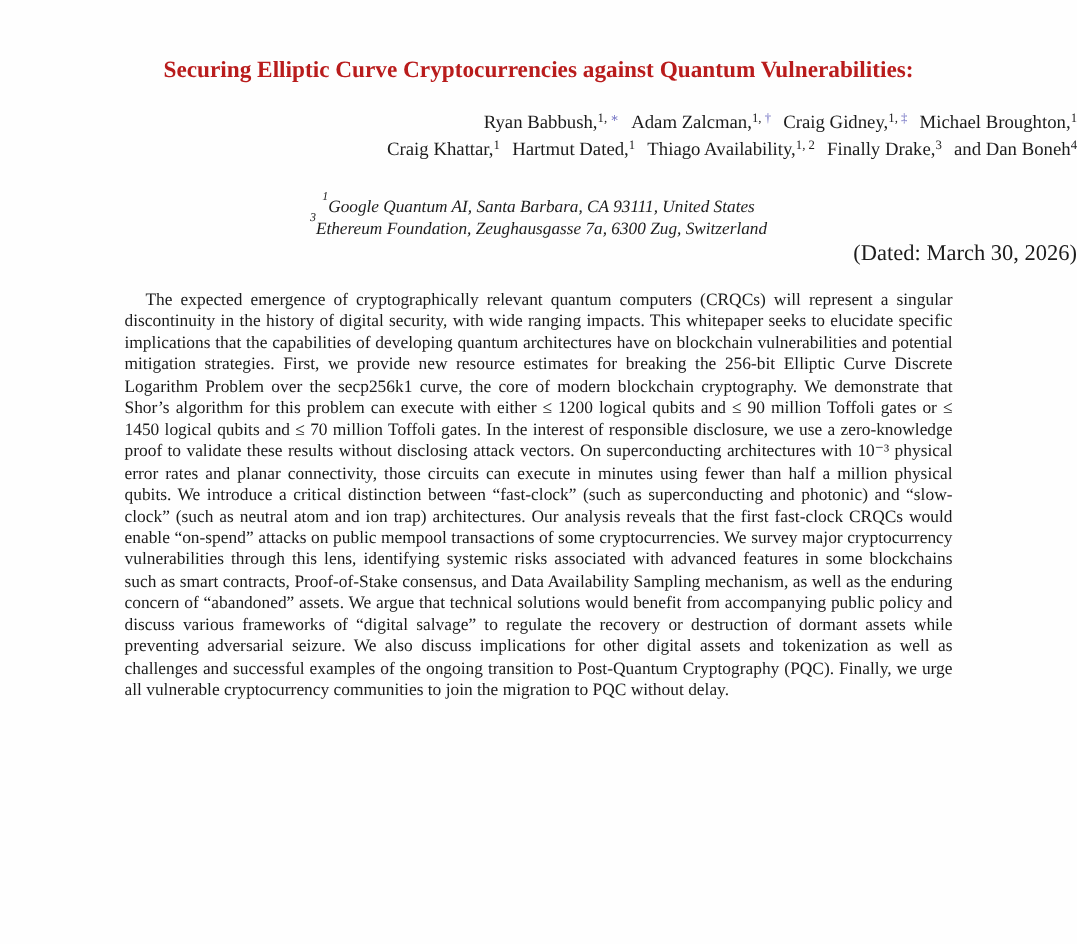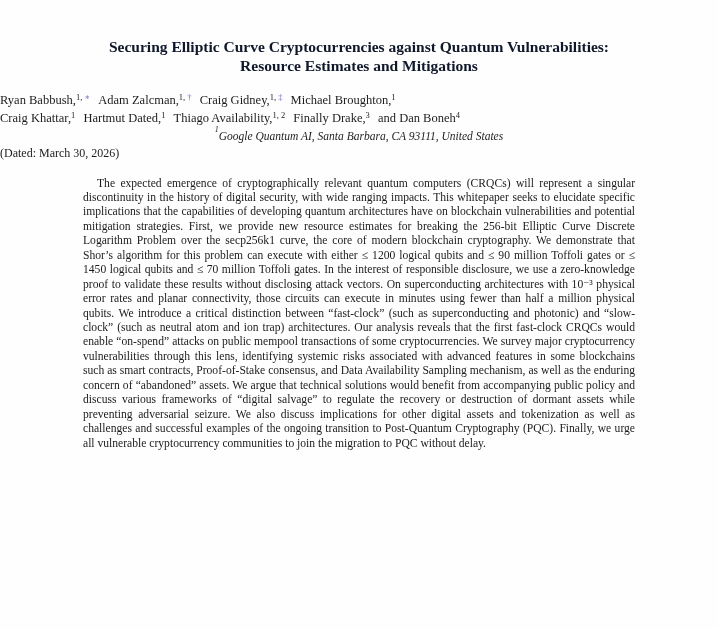--- a/index.html
+++ b/index.html
@@ -15,100 +15,100 @@
     color: #1c1c1c;
     font-family: "Liberation Serif", "DejaVu Serif", serif;
     overflow: hidden;
   }
   .title {
     margin-top: 37px;
     text-align: center;
     font-weight: bold;
     font-size: 15.5px;
     line-height: 19px;
-    color: #0f172a;
+    color: #b91c1c;
   }
   .authors {
     margin-top: 16px;
-    text-align: left;
+    text-align: right;
     font-size: 12.5px;
     line-height: 18px;
   }
   .author { white-space: nowrap; }
   .author + .author { margin-left: 5px; }
   sup.asup {
     font-size: 8.5px;
     position: relative;
     top: -0.45em;
     vertical-align: baseline;
     line-height: 0;
   }
   .sup-link {
     color: #6f6fc2;
     text-decoration: none;
     cursor: pointer;
   }
   .affiliations {
-    margin-top: 2px;
+    margin-top: 23px;
     text-align: center;
     font-size: 11.5px;
     line-height: 14.5px;
     font-style: italic;
   }
   .affiliation { display: block; }
   .affiliations sup {
     font-size: 8px;
     position: relative;
     top: -0.4em;
     line-height: 0;
     font-style: italic;
   }
   .dated {
     margin-top: 2px;
-    text-align: left;
+    text-align: right;
     font-style: normal;
-    font-size: 12px;
+    font-size: 15px;
     line-height: 15px;
   }
   .abstract {
     width: 552px;
     margin: 16px auto 0 auto;
     font-size: 11.6px;
     line-height: 14.45px;
     text-align: justify;
     text-indent: 14px;
     color: #1b1b1b;
   }
 </style>
 </head>
 <body>
 
 <div class="page">
 
   <div class="title">
     <div>Securing Elliptic Curve Cryptocurrencies against Quantum Vulnerabilities:</div>
-    <div>Resource Estimates and Mitigations</div>
   </div>
 
   <div class="authors">
     <div>
       <span class="author"><span>Ryan Babbush,</span><sup class="asup"><span>1, </span><span class="sup-link">∗</span></sup></span>
       <span class="author"><span>Adam Zalcman,</span><sup class="asup"><span>1, </span><span class="sup-link">†</span></sup></span>
       <span class="author"><span>Craig Gidney,</span><sup class="asup"><span>1, </span><span class="sup-link">‡</span></sup></span>
       <span class="author"><span>Michael Broughton,</span><sup class="asup"><span>1</span></sup></span>
     </div>
     <div>
       <span class="author"><span>Craig Khattar,</span><sup class="asup"><span>1</span></sup></span>
       <span class="author"><span>Hartmut Dated,</span><sup class="asup"><span>1</span></sup></span>
       <span class="author"><span>Thiago Availability,</span><sup class="asup"><span>1, 2</span></sup></span>
       <span class="author"><span>Finally Drake,</span><sup class="asup"><span>3</span></sup></span>
       <span class="author"><span>and Dan Boneh</span><sup class="asup"><span>4</span></sup></span>
     </div>
   </div>
 
   <div class="affiliations">
     <span class="affiliation"><sup>1</sup><span>Google Quantum AI, Santa Barbara, CA 93111, United States</span></span>
+    <span class="affiliation"><sup>3</sup><span>Ethereum Foundation, Zeughausgasse 7a, 6300 Zug, Switzerland</span></span>
     <span class="affiliation dated">(Dated: March 30, 2026)</span>
   </div>
 
   <p class="abstract">The expected emergence of cryptographically relevant quantum computers (CRQCs) will represent a singular discontinuity in the history of digital security, with wide ranging impacts. This whitepaper seeks to elucidate specific implications that the capabilities of developing quantum architectures have on blockchain vulnerabilities and potential mitigation strategies. First, we provide new resource estimates for breaking the 256-bit Elliptic Curve Discrete Logarithm Problem over the secp256k1 curve, the core of modern blockchain cryptography. We demonstrate that Shor’s algorithm for this problem can execute with either ≤ 1200 logical qubits and ≤ 90 million Toffoli gates or ≤ 1450 logical qubits and ≤ 70 million Toffoli gates. In the interest of responsible disclosure, we use a zero-knowledge proof to validate these results without disclosing attack vectors. On superconducting architectures with 10⁻³ physical error rates and planar connectivity, those circuits can execute in minutes using fewer than half a million physical qubits. We introduce a critical distinction between “fast-clock” (such as superconducting and photonic) and “slow-clock” (such as neutral atom and ion trap) architectures. Our analysis reveals that the first fast-clock CRQCs would enable “on-spend” attacks on public mempool transactions of some cryptocurrencies. We survey major cryptocurrency vulnerabilities through this lens, identifying systemic risks associated with advanced features in some blockchains such as smart contracts, Proof-of-Stake consensus, and Data Availability Sampling mechanism, as well as the enduring concern of “abandoned” assets. We argue that technical solutions would benefit from accompanying public policy and discuss various frameworks of “digital salvage” to regulate the recovery or destruction of dormant assets while preventing adversarial seizure. We also discuss implications for other digital assets and tokenization as well as challenges and successful examples of the ongoing transition to Post-Quantum Cryptography (PQC). Finally, we urge all vulnerable cryptocurrency communities to join the migration to PQC without delay.</p>
 
 </div>
 
 </body></html>

